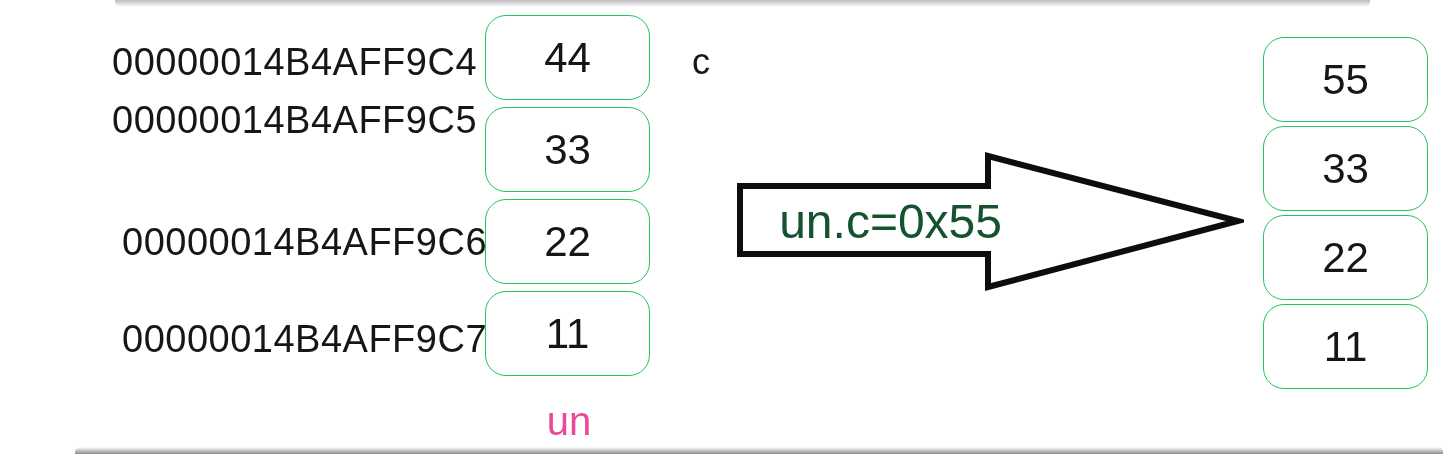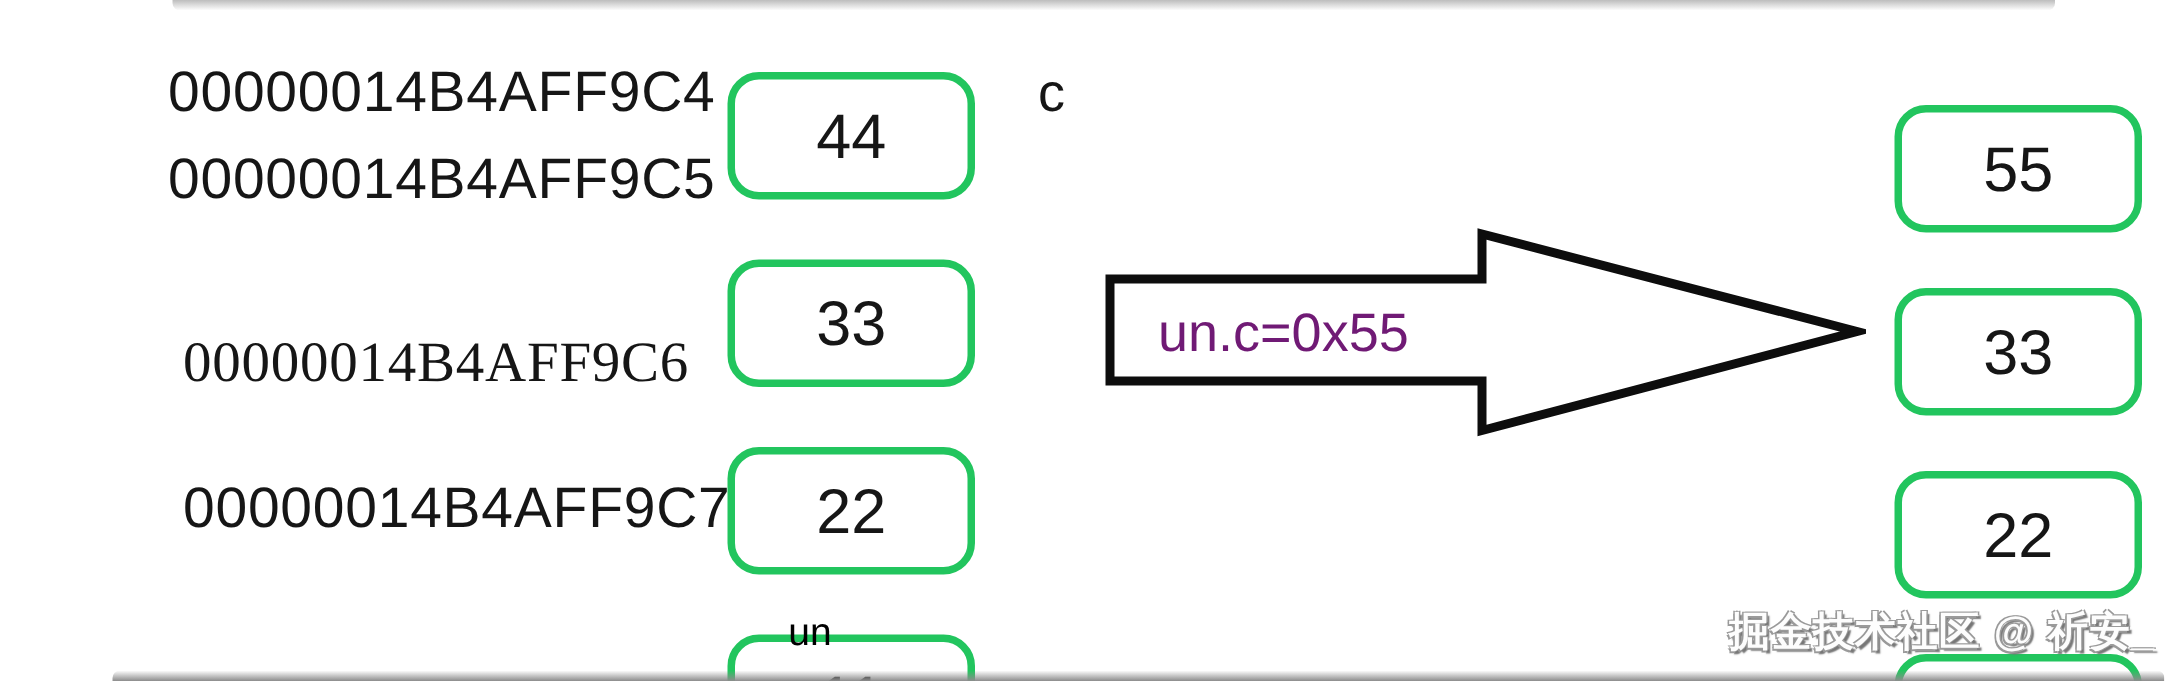--- a/index.html
+++ b/index.html
@@ -29,53 +29,52 @@
   
   .addr {
     position: absolute;
     font-size: 38px; line-height: 38px;
     letter-spacing: 0.5px;
     color: #161616;
     white-space: nowrap;
   }
   .addr-0 { left: 112px; top: 43px; }
   .addr-1 { left: 112px; top: 101px; }
-  .addr-2 { left: 122px; top: 223px; font-family: Liberation Serif, serif; }
+  .addr-2 { left: 122px; top: 223px; }
   .addr-3 { left: 122px; top: 308px; margin-top: 12px; }
   
   .col { position: absolute; display: flex; flex-direction: column; }
   .col-left  { left: 485px;  top: 15px; gap: 7px; }
   .col-right { left: 1263px; top: 37px; gap: 4px; }
   .cell {
     box-sizing: border-box;
     width: 165px; height: 85px;
     background: #ffffff;
-    border: 5px solid #22c55e;
+    border: 1px solid #22c55e;
     border-radius: 21px;
     display: flex; align-items: center; justify-content: center;
     font-size: 42px; line-height: 42px;
     color: #161616;
-    margin-top: 33px;
   }
   
   .label-c {
     position: absolute; left: 692px; top: 42px;
     font-size: 36px; line-height: 40px; color: #161616;
   }
   .label-un {
-    position: absolute; left: 490px; top: 400px; width: 100px;
+    position: absolute; left: 519px; top: 400px; width: 100px;
     text-align: center;
-    font-size: 26px; line-height: 42px; color: #000000;
+    font-size: 40px; line-height: 42px; color: #ec4899;
   }
   
   .arrow-svg { position: absolute; left: 732px; top: 148px; }
   .arrow-label {
     position: absolute; left: 772px; top: 200px; width: 230px;
-    font-size: 36px; line-height: 44px;
-    color: #701a75; white-space: nowrap;
+    font-size: 48px; line-height: 44px;
+    color: #14532d; white-space: nowrap; text-align: right;
   }
   
   .watermark {
     position: absolute; right: 6px; top: 404px;
     font-size: 27px; line-height: 34px; font-weight: bold;
     letter-spacing: 1px;
     color: #fdfdfd;
     text-shadow:
       -1px -1px 0 #9a9a9a,
        1px -1px 0 #9a9a9a,
@@ -111,17 +110,16 @@
   </svg>
   <div class="arrow-label">un.c=0x55</div>
 
   <div class="col col-right">
     <div class="cell">55</div>
     <div class="cell">33</div>
     <div class="cell">22</div>
     <div class="cell">11</div>
   </div>
 
-  <div class="watermark">掘金技术社区 @ 祈安_</div>
 
   <div class="rule rule-bottom"></div>
 
 </div>
 
 </body></html>

